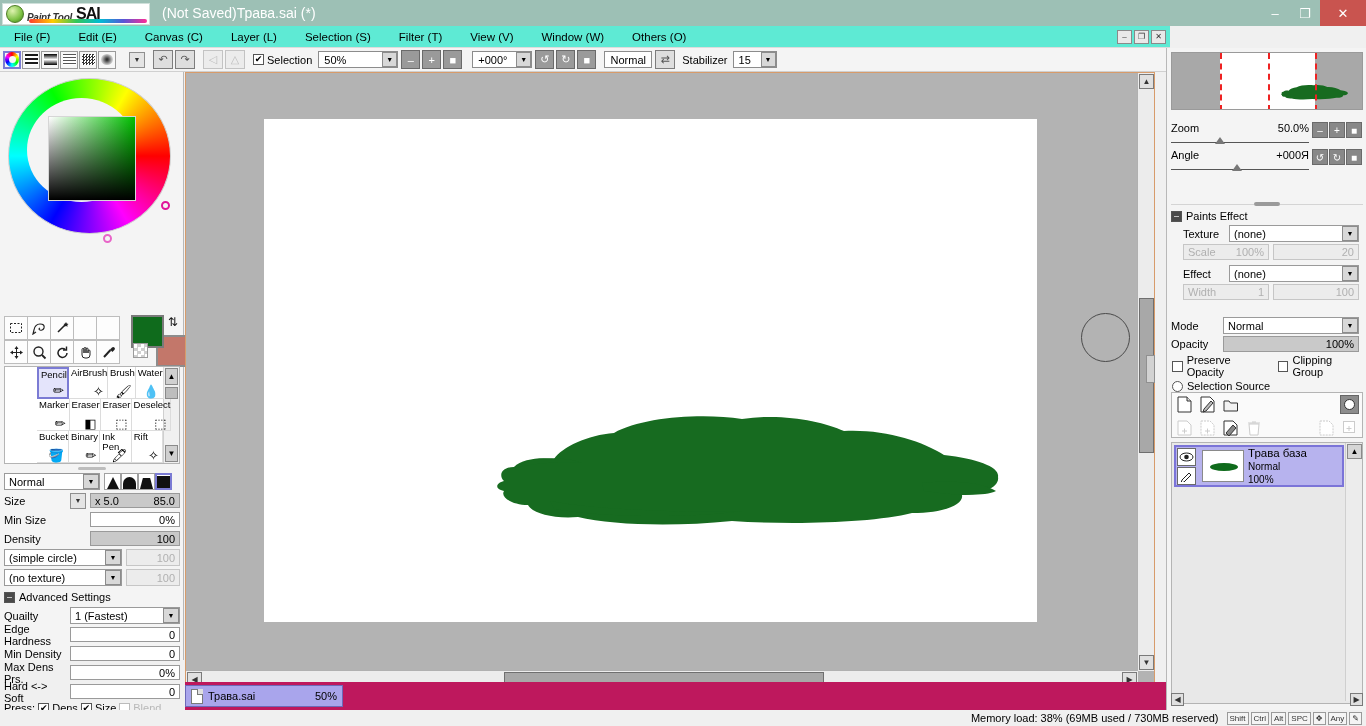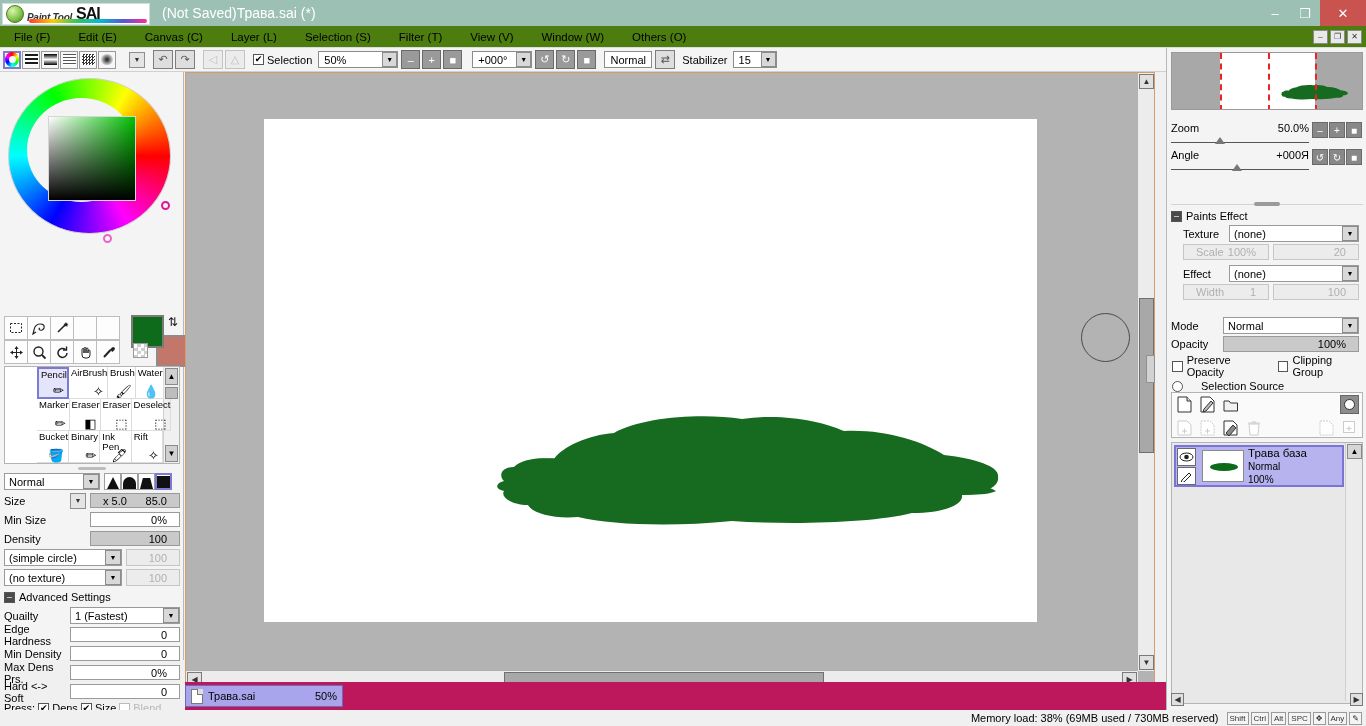--- a/index.html
+++ b/index.html
@@ -50,22 +50,22 @@
   }
   .winbtns { margin-left:auto; display:flex; height:26px; }
   .winbtn {
     width: 30px; height:26px; display:flex; align-items:center; justify-content:center;
     color:#ffffff; font-size:13px;
   }
   .winbtn.close { background:#c9544f; width:46px; }
 
   
   .menubar {
-    position:absolute; left:0; top:26px; width:1366px; height:22px;
-    background:#4d7c0f; border-bottom:1px solid #dcdcdc;
+    position:absolute; left:0; top:26px; width:1170px; height:22px;
+    background:#5eead4; border-bottom:1px solid #dcdcdc;
     display:flex; align-items:center;text-align:right;
   }
   .menu-item { padding: 0 14px; font-size:11.5px; line-height:22px; white-space:nowrap; }
   .menubar-right { margin-left:auto; display:flex; gap:2px; padding-right:4px; }
   .mini-btn {
     width:15px; height:14px; border:1px solid #8a8a8a; background:#e9e9e9;
     display:flex; align-items:center; justify-content:center; font-size:8px; color:#333;
   }
 
   
@@ -196,21 +196,21 @@
 
   .hsplit { position:absolute; left:4px; top:394px; width:176px; height:5px;
      display:flex; align-items:center; justify-content:center; }
   .hsplit span { width:28px; height:3px; background:#bdbdbd; border-radius:2px; }
 
   .bsettings { position:absolute; left:0; top:400px; width:184px; }
   .bs-row { display:flex; align-items:center; height:19px; padding:0 4px; }
   .bs-label { width:66px; font-size:11px; }
   .field {
     flex:1; height:15px; border:1px solid #9a9a9a; background:#fff;
-    display:flex; align-items:center; padding:0 12px; font-size:11px;
+    display:flex; align-items:center; padding:0 4px; font-size:11px;
   }
   .field.filled { background:#c9c9c9; }
   .field .right { margin-left:auto; }
   .field.gray-text { color:#b0b0b0; background:#ececec; border-color:#c6c6c6; }
   .combo2 {
     height:17px;border:1px solid #9a9a9a;background:#fff;display:flex;align-items:center;
     padding-left:4px;font-size:11px;
   }
   .combo2 .arrow {
     margin-left:auto;width:16px;height:15px;background:#d8d8d8;border:1px solid #8c8c8c;
@@ -882,21 +882,21 @@
         <div class="field filled" style="flex:1;margin-right:4px;height:16px">
           <span class="right">100%</span>
         </div>
       </div>
       <div class="lc-row" style="gap:4px;padding-left:5px">
         <div class="chkbox"></div>
         <span>Preserve Opacity</span>
         <div class="chkbox" style="margin-left:6px"></div>
         <span>Clipping Group</span>
       </div>
-      <div class="lc-row" style="gap:18px;padding-left:5px">
+      <div class="lc-row" style="gap:4px;padding-left:5px">
         <div class="radio"></div>
         <span>Selection Source</span>
       </div>
     </div>
 
     <div class="layerbtns">
       <div class="lb-row">
         <div class="lb-icon">
           <svg width="15" height="17">
               <path d="M1 1 h9 l4 4 v11 h-13Z" fill="#fff" stroke="#333"></path>

